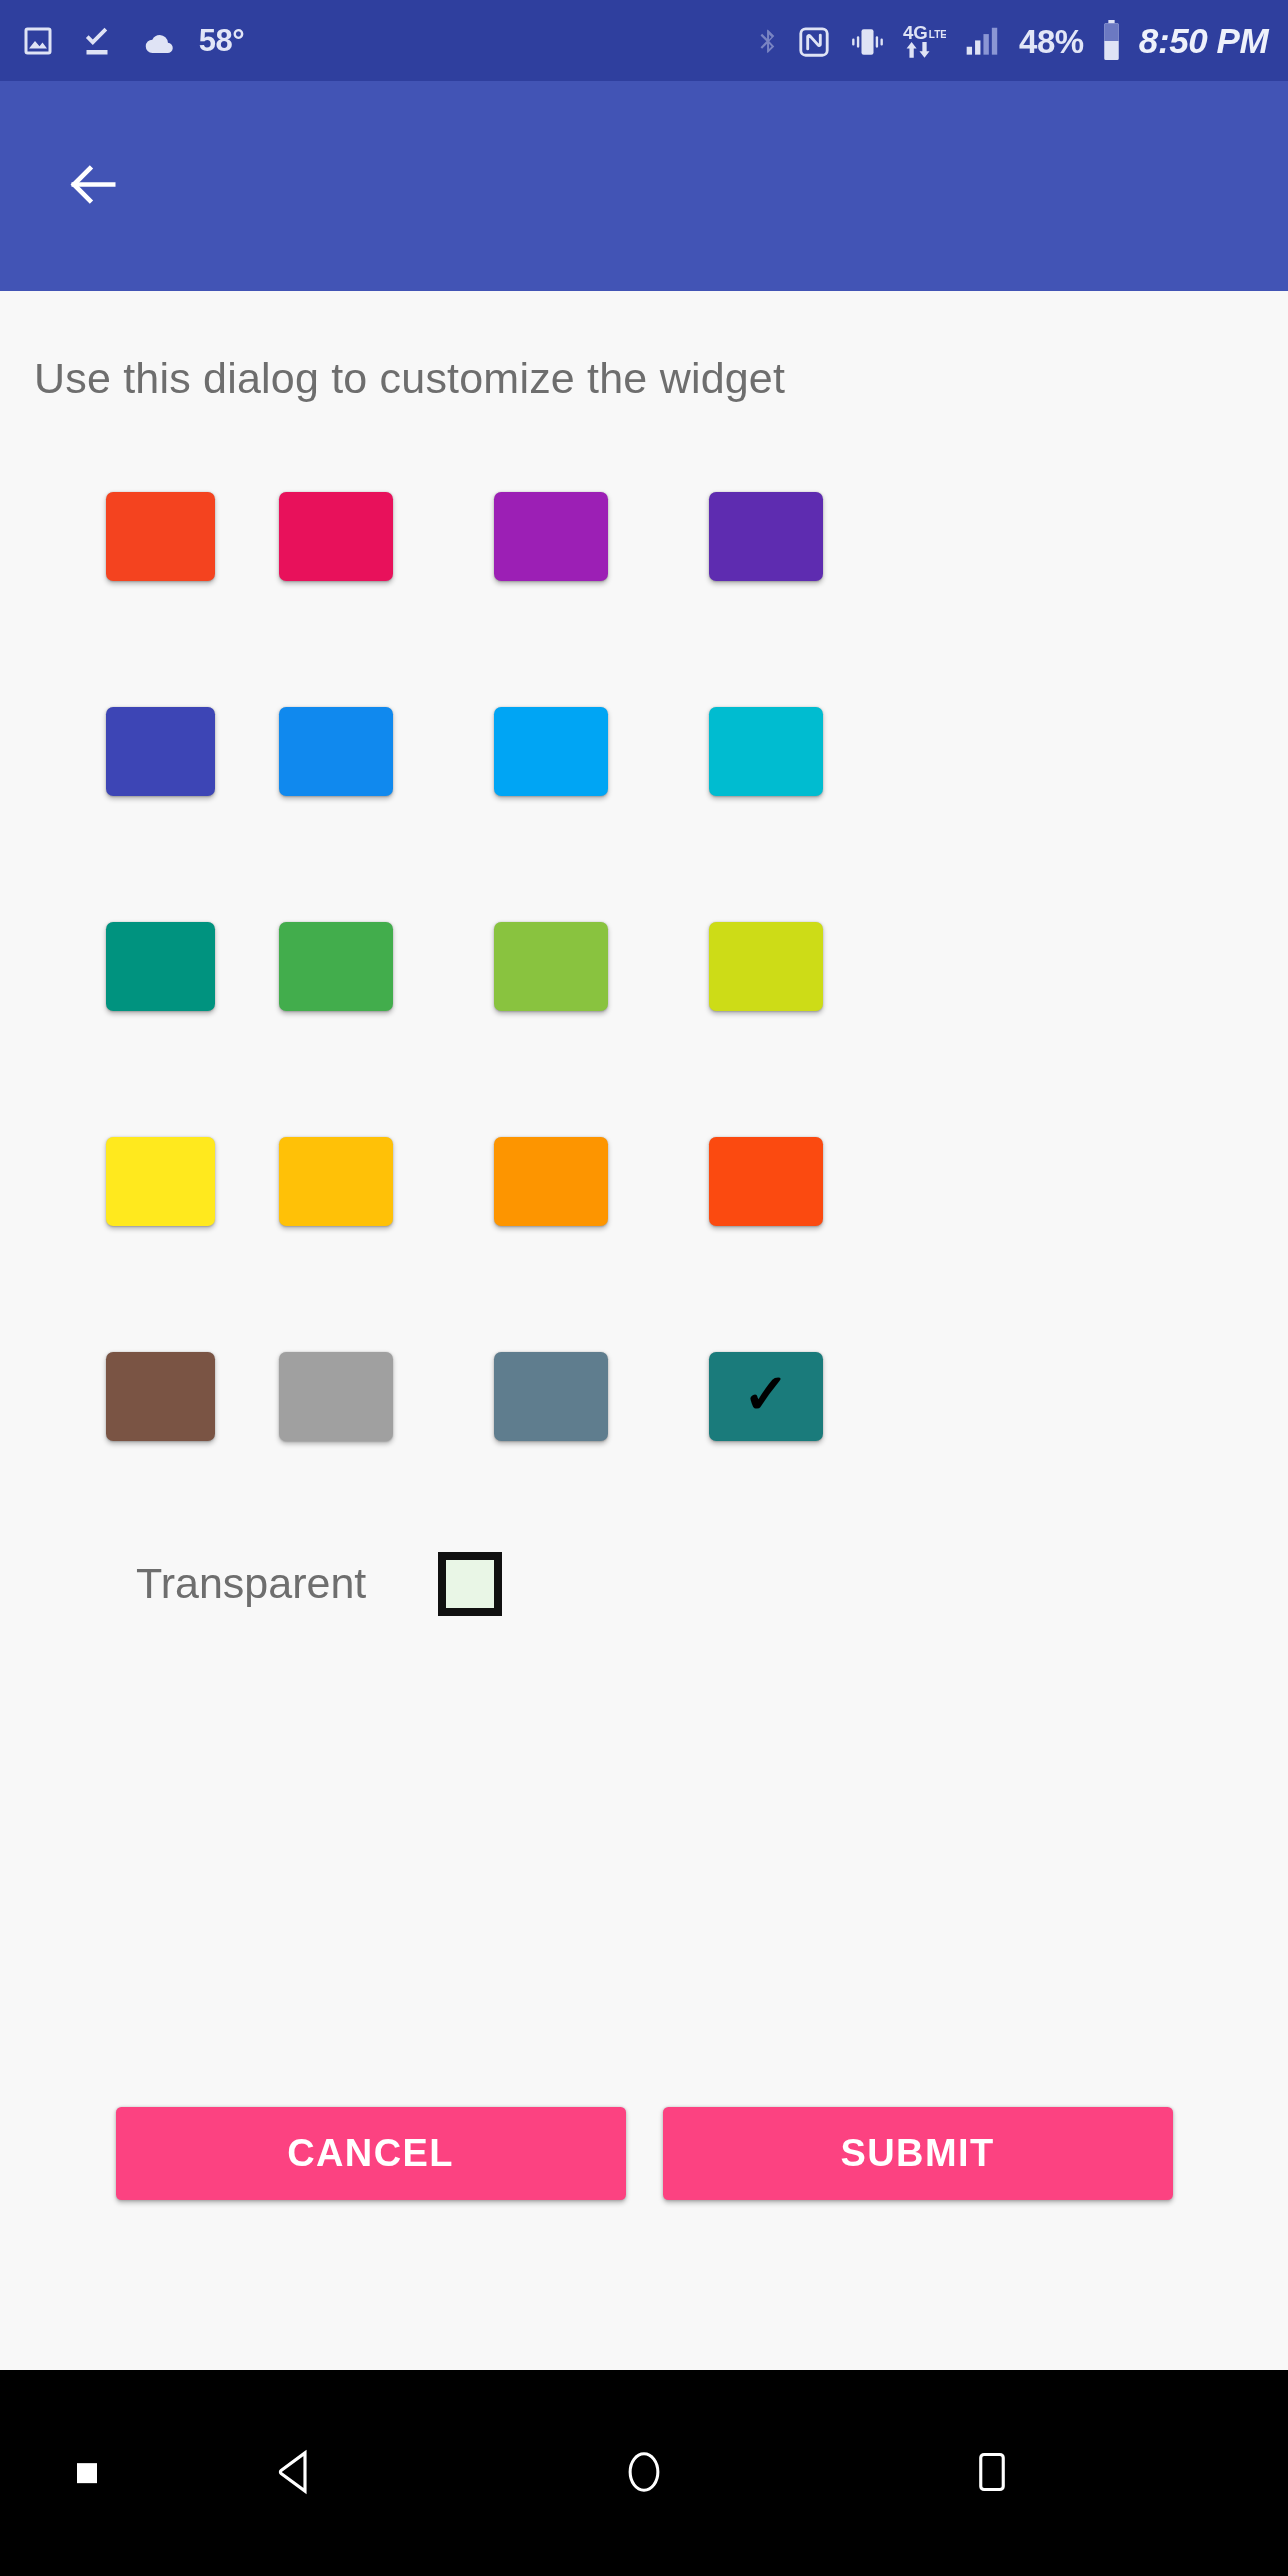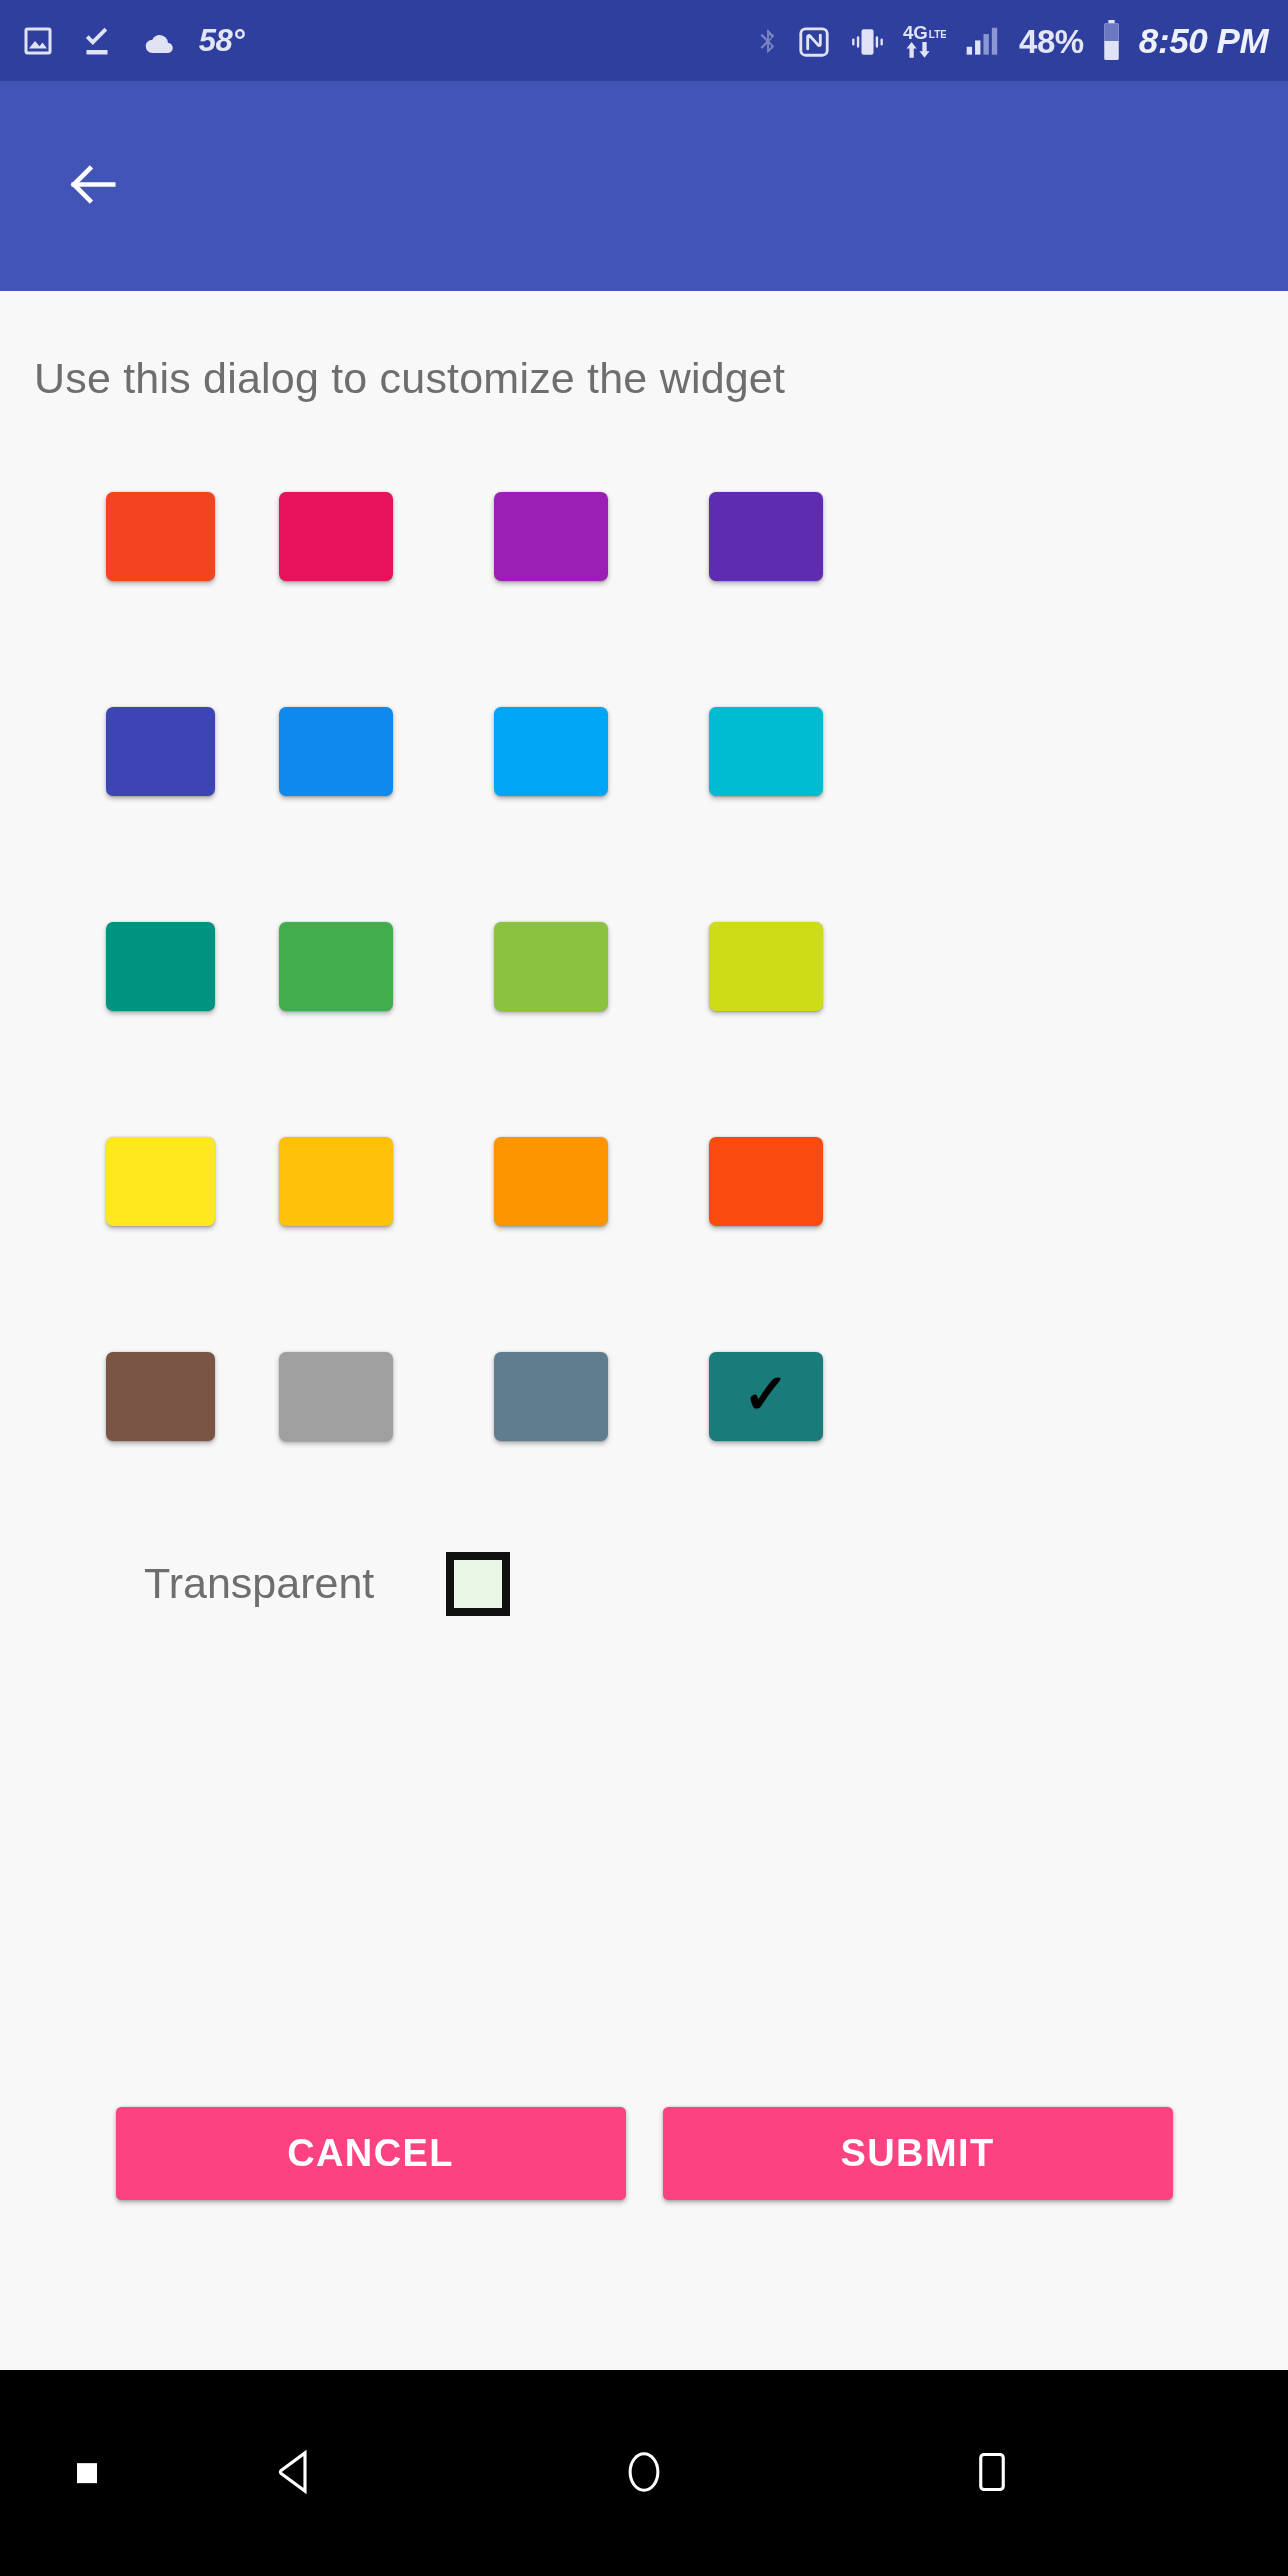--- a/index.html
+++ b/index.html
@@ -10,21 +10,21 @@
     overflow:hidden;
   }
   .screen { position:relative; width:1288px; height:2576px; background:#f8f8f8; }
 
   
   .status-bar {
     position:absolute; top:0; left:0; width:1288px; height:81px;
     background:#2f3f9e; display:flex; align-items:center;
     padding:0 19.7px; color:#dfe3f5;
   }
-  .sb-left { display:flex; align-items:center; gap:23px;font-style:italic; }
+  .sb-left { display:flex; align-items:center; gap:23px; }
   .sb-right { display:flex; align-items:flex-end; gap:16px; margin-left:auto; }
   .sb-temp { font-size:31px; font-weight:700; letter-spacing:-0.4px; color:#e2e6f7; }
   .sb-batt-text { font-size:33px; font-weight:700; color:#e2e6f7; letter-spacing:-0.4px;}
   .sb-clock { font-size:35px; font-weight:700; color:#eef1fb; letter-spacing:-0.4px;font-style:italic; }
   .ic { display:block; }
   .dim { opacity:.42; }
 
   
   .app-bar {
     position:absolute; top:81px; left:0; width:1288px; height:210px;
@@ -61,21 +61,21 @@
     display:flex; align-items:center; justify-content:center;
     position:relative;
   }
   .swatch .check {
     font-size:55px; line-height:1; color:#000;
     font-weight:700; margin-top:-3.6px;
   }
 
   
   .transparent-row {
-    position:absolute; top:1221px; left:16px; width:1268px; height:143px;
+    position:absolute; top:1221px; left:8px; width:1268px; height:143px;
     display:flex; align-items:center;
   }
   .transparent-label {
     margin-left:128px; font-size:43px; color:#6e6e6e;
   }
   .transparent-box {
     margin-left:72px; width:64px; height:64px;
     background:#e9f6e6; border:8px solid #111111;
   }
 

